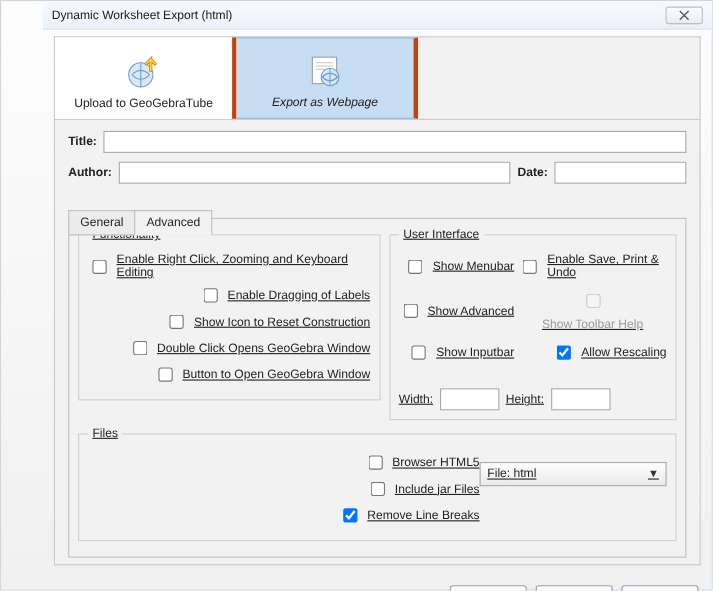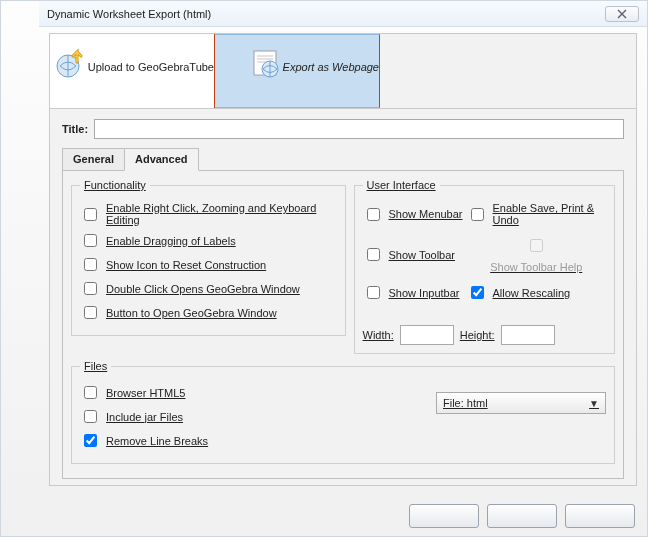--- a/index.html
+++ b/index.html
@@ -43,23 +43,23 @@
   .mode-tabs {
     display: flex;
     border: 1px solid #c9c9c9;
     border-bottom: none;
     background: #f2f2f2;
     margin-bottom: 0;
   }
   .mode-tab {
     width: 165px;
     height: 74px;
-    border-right: 1px solid #c2410c;
+    border-right: 4px solid #c2410c;
     display: flex;
-    flex-direction: row;
+    flex-direction: column;
     align-items: center;
     justify-content: flex-end;
     padding-bottom: 8px;
     cursor: pointer;
   }
   .mode-tab.tube { background: #fff; }
   .mode-tab.web  { background: #c7ddf2; border-top: 1px solid #90b9df; border-bottom: 1px solid #90b9df; font-style: italic;}
   .mode-tab svg { margin-bottom: 6px; }
   .mode-tab span { font-size: 11px; }
   .panel {
@@ -72,21 +72,21 @@
   input[type=text] {
     height: 20px;
     border: 1px solid #a9a9a9;
     background:#fff;
     padding: 0 4px;
     font: inherit;
   }
   .title-in { flex:1; }
   .author-in { flex:1; }
   .date-in { width: 120px; }
-  .subtabs { display:flex; margin-top:4px; position:relative; top:1px;font-weight:bold; }
+  .subtabs { display:flex; margin-top:4px; position:relative; top:16px; }
   .subtab {
     padding: 4px 10px 5px 10px;
     border: 1px solid #bfbfbf;
     background: #ececec;
     border-bottom: 1px solid #bfbfbf;
     margin-right: -1px;
     cursor:pointer;
   }
   .subtab.active {
     background:#f2f2f2;
@@ -101,21 +101,21 @@
   }
   fieldset.group {
     border: 1px solid #cfcfcf;
     margin: 0 0 6px 0;
     padding: 6px 8px 8px 8px;
   }
   fieldset.group legend { padding: 0 4px; }
   .cols { display:flex; gap:8px; }
   .col-left { flex: 1.05; }
   .col-right { flex: 1; }
-  .chk { display:flex; align-items:center; gap:6px; margin:5px 0; }
+  .chk { display:flex; align-items:center; gap:6px; margin:5px 0;justify-content:flex-end; }
   .chk input { width:13px; height:13px; }
   .chk.disabled { color:#9a9a9a;flex-direction:column; }
   .ui-grid { display:grid; grid-template-columns: auto auto; column-gap: 4px; }
   .wh-row { display:flex; align-items:center; gap:6px; margin-top:18px; }
   .wh-row input { width:54px; }
   .file-sel {
     display:flex; align-items:center;
     border:1px solid #a9a9a9;
     background: linear-gradient(#fefefe,#eaeaea);
     height:22px; width:170px;
@@ -180,20 +180,26 @@
         </svg>
         <span>Export as Webpage</span>
       </div>
     </div>
 
     <div class="panel">
       <div class="row">
         <label>Title:</label>
         <input type="text" class="title-in" value="" style="">
       </div>
+      <div class="row">
+        <label>Author:</label>
+        <input type="text" class="author-in" value="" style="">
+        <label>Date:</label>
+        <input type="text" class="date-in" value="" style="">
+      </div>
 
       <div class="subtabs">
         <div class="subtab">General</div>
         <div class="subtab active">Advanced</div>
       </div>
       <div class="tabbody">
 
         <div class="cols">
           <div class="col-left">
             <fieldset class="group">
@@ -227,21 +233,21 @@
                 <label class="chk">
                     <input type="checkbox" style="">
                     <span>Show Menubar</span>
                   </label>
                 <label class="chk">
                     <input type="checkbox" style="">
                     <span>Enable Save, Print &amp; Undo</span>
                   </label>
                 <label class="chk">
                     <input type="checkbox" style="">
-                    <span>Show Toolbar</span>
+                    <span>Show Advanced</span>
                   </label>
                 <label class="chk disabled">
                     <input type="checkbox" disabled="" style="">
                     <span>Show Toolbar Help</span>
                   </label>
                 <label class="chk">
                     <input type="checkbox" style="">
                     <span>Show Inputbar</span>
                   </label>
                 <label class="chk">

